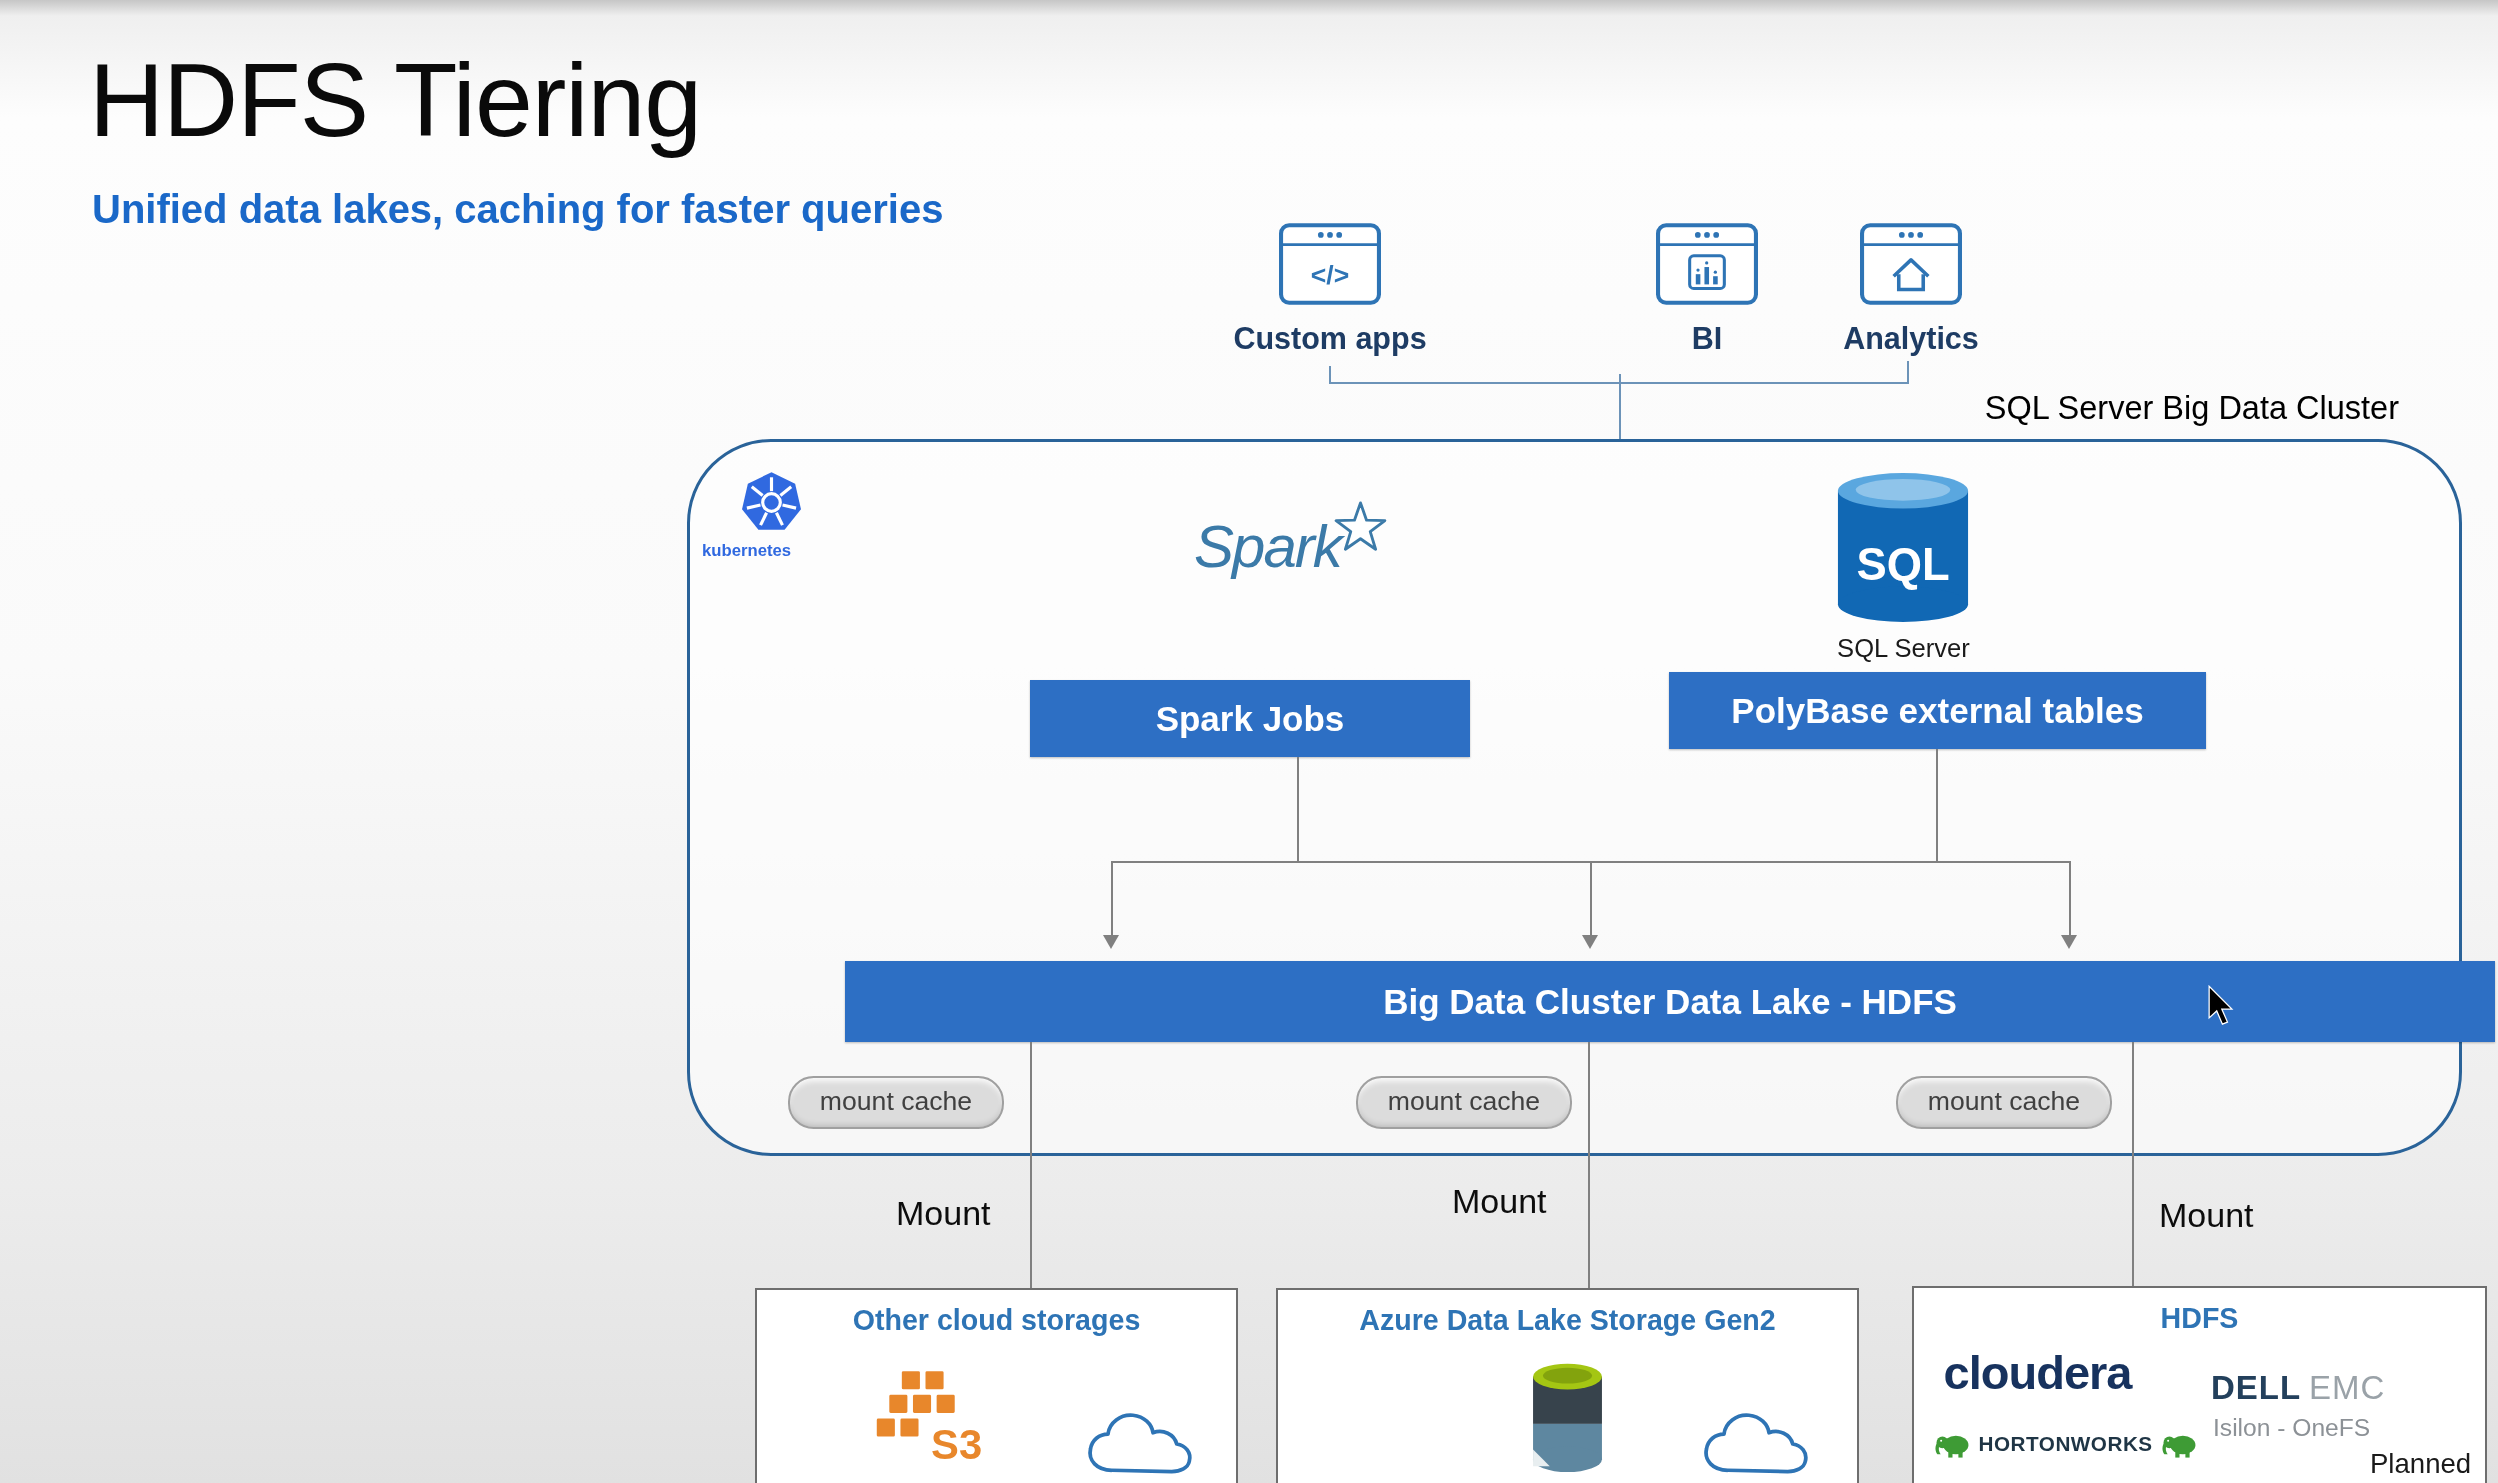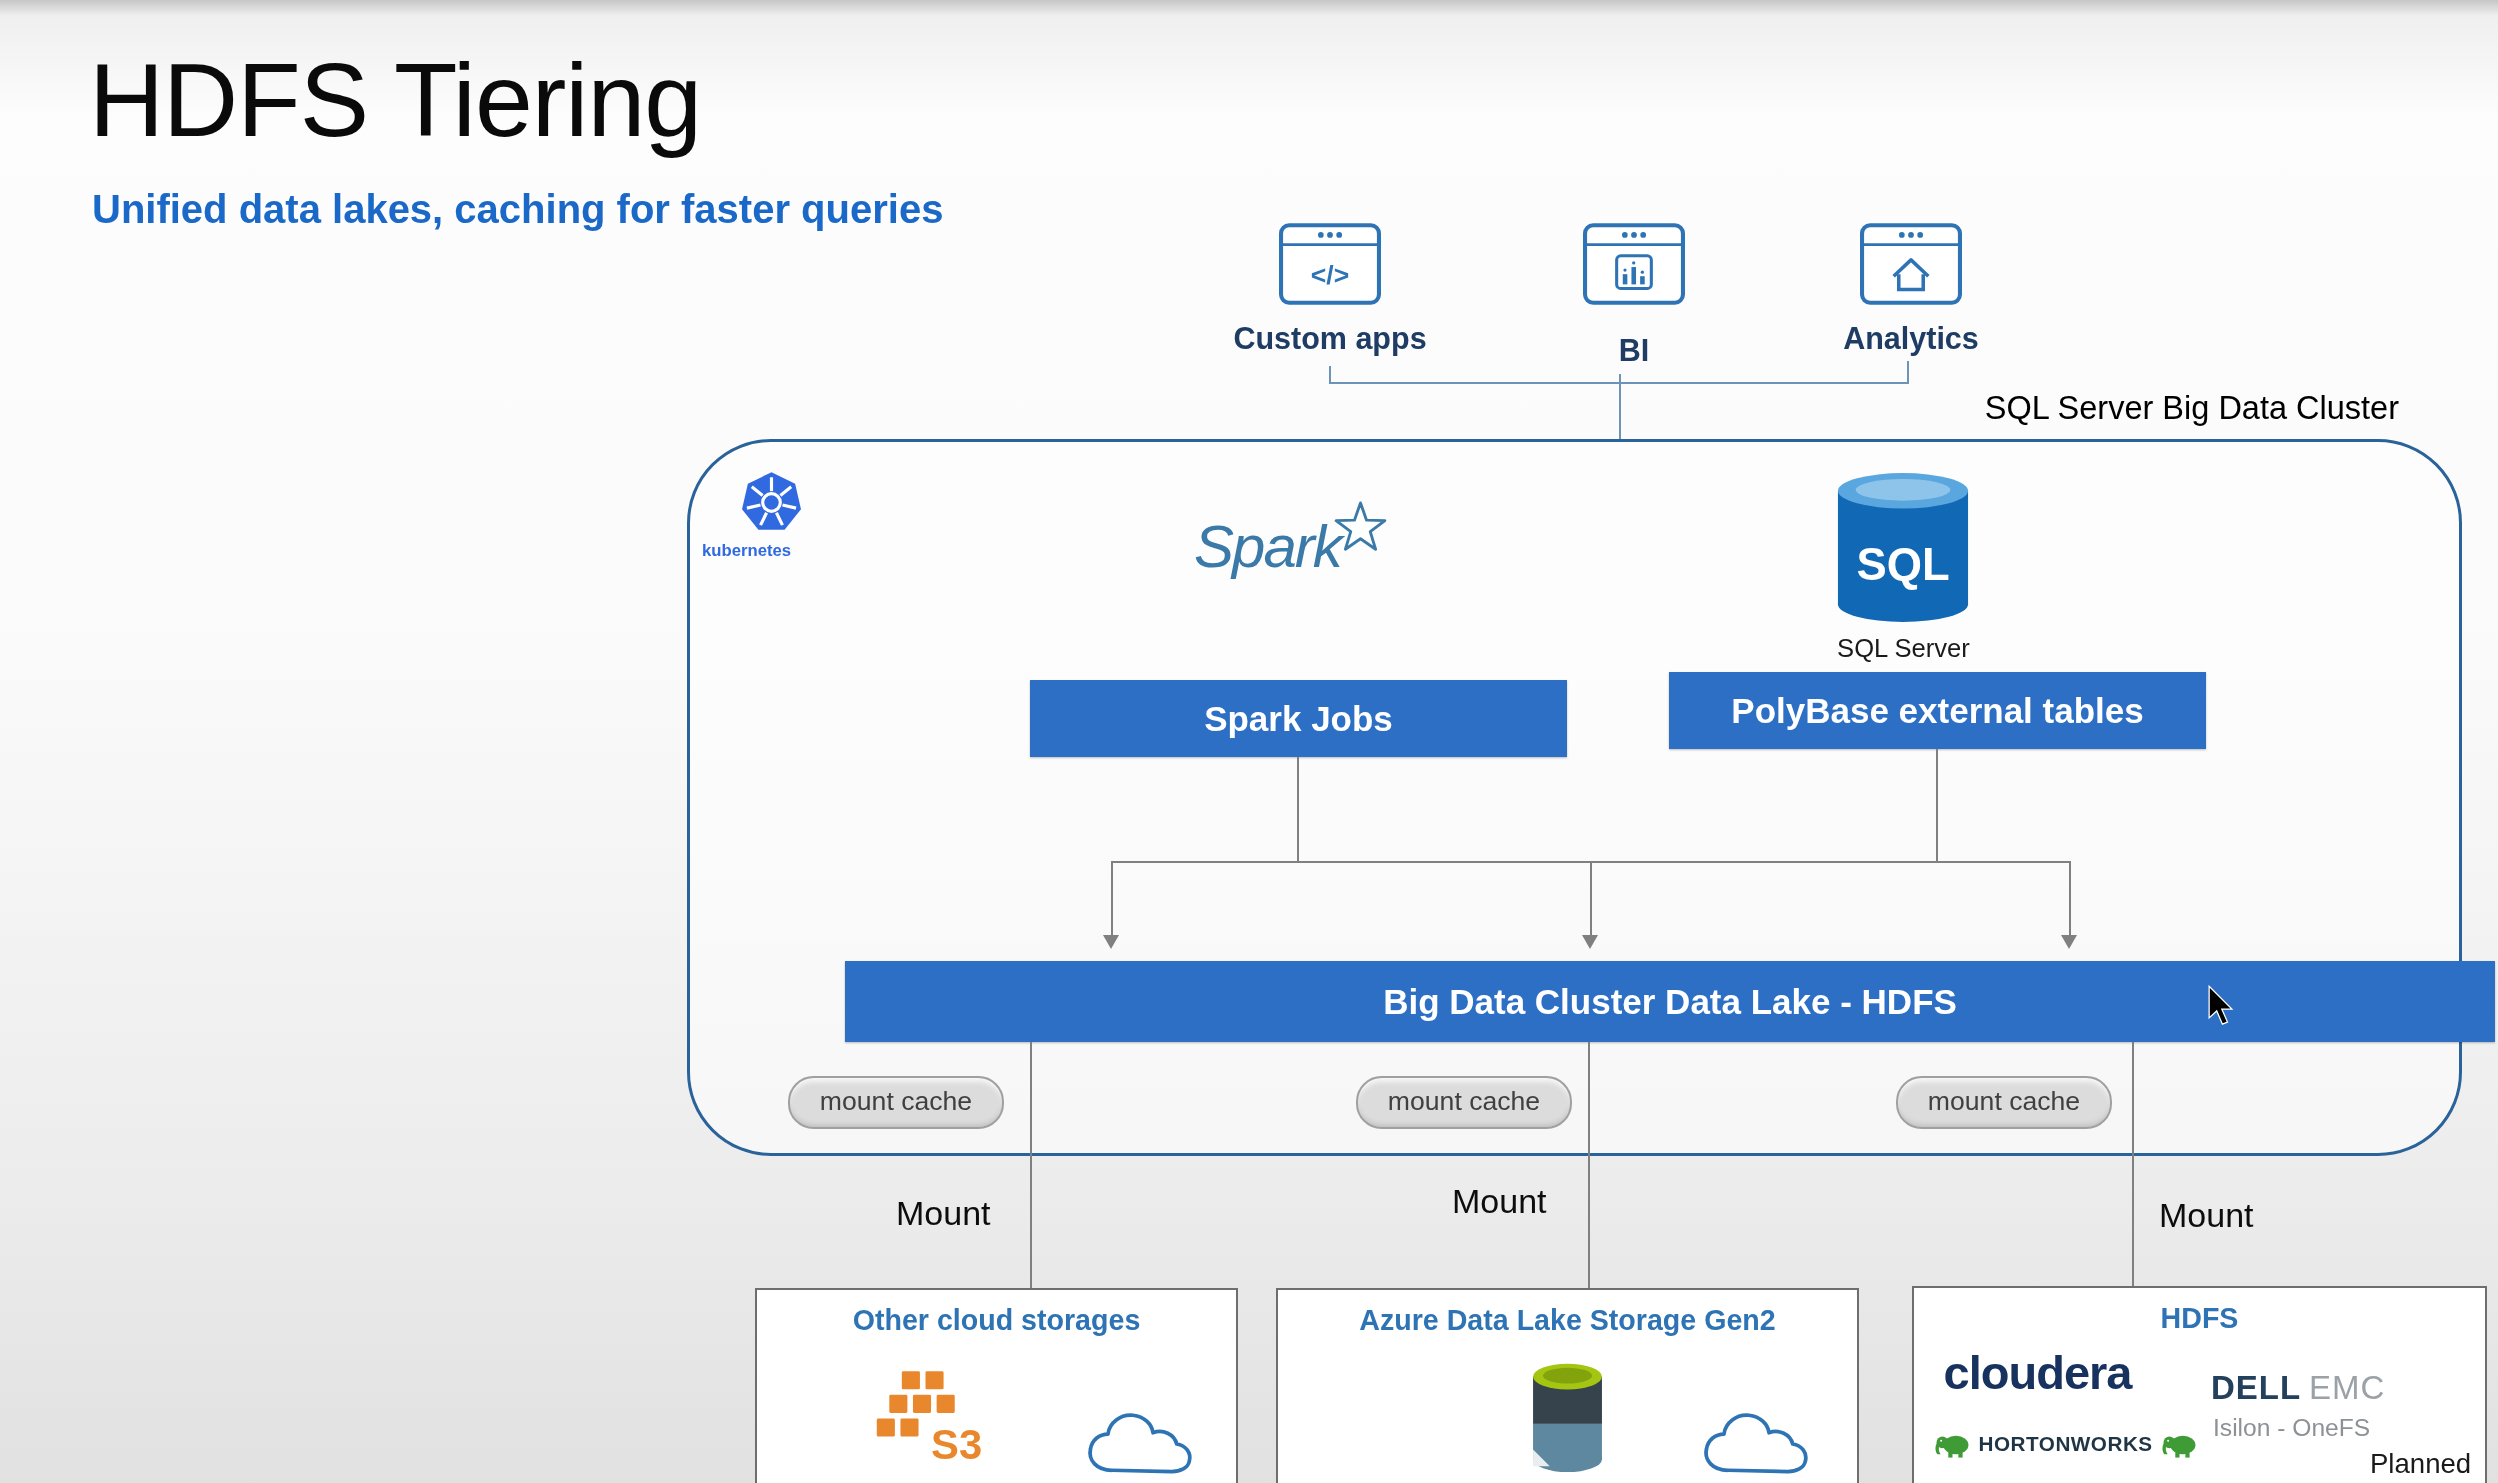--- a/index.html
+++ b/index.html
@@ -51,21 +51,21 @@
       <rect x="2" y="2" width="96" height="76" rx="8" fill="#fff" stroke="#2e74b5" stroke-width="4"></rect>
       <line x1="2" y1="21" x2="98" y2="21" stroke="#2e74b5" stroke-width="2.5"></line>
       <circle cx="41" cy="11.5" r="2.8" fill="#2e74b5"></circle>
         <circle cx="50" cy="11.5" r="2.8" fill="#2e74b5"></circle>
         <circle cx="59" cy="11.5" r="2.8" fill="#2e74b5"></circle>
       <text x="50" y="60" text-anchor="middle" font-size="26" font-weight="700" fill="#2e74b5" font-family="Liberation Sans, sans-serif">&lt;/&gt;</text>
     </svg>
     <div class="app-label">Custom apps</div>
   </div>
 
-  <div class="abs app" style="left:1516px;top:223px;gap:12px;">
+  <div class="abs app" style="left:1589px;top:223px;">
     <svg width="102" height="84" viewBox="0 0 100 82">
       <rect x="2" y="2" width="96" height="76" rx="8" fill="#fff" stroke="#2e74b5" stroke-width="4"></rect>
       <line x1="2" y1="21" x2="98" y2="21" stroke="#2e74b5" stroke-width="2.5"></line>
       <circle cx="41" cy="11.5" r="2.8" fill="#2e74b5"></circle>
         <circle cx="50" cy="11.5" r="2.8" fill="#2e74b5"></circle>
         <circle cx="59" cy="11.5" r="2.8" fill="#2e74b5"></circle>
       <rect x="33" y="32" width="34" height="32" rx="4" fill="none" stroke="#2e74b5" stroke-width="3"></rect>
       <rect x="39" y="50" width="4.5" height="10" fill="#2e74b5"></rect>
       <rect x="47.5" y="43" width="4.5" height="17" fill="#2e74b5"></rect>
       <rect x="56" y="52" width="4.5" height="8" fill="#2e74b5"></rect>
@@ -118,21 +118,21 @@
 
   <svg class="abs" style="left:1834px;top:471px;" width="138" height="153" viewBox="0 0 140 155">
     <rect x="4" y="20" width="132" height="115" fill="#1168b4"></rect>
     <ellipse cx="70" cy="135" rx="66" ry="18" fill="#1168b4"></ellipse>
     <ellipse cx="70" cy="20" rx="66" ry="18" fill="#5aa7df"></ellipse>
     <ellipse cx="70" cy="19" rx="48" ry="11" fill="#8fc4ea"></ellipse>
     <text x="70" y="110" text-anchor="middle" font-size="46" font-weight="700" fill="#ffffff" font-family="Liberation Sans, sans-serif">SQL</text>
   </svg>
   <div class="abs sql-label" style="left:1805px;top:634px;width:197px;">SQL Server</div>
 
-  <div class="abs bluebox" style="left:1030px;top:680px;width:537px;height:77px;line-height:77px;">Spark Jobs</div>
+  <div class="abs bluebox" style="left:1030px;top:680px;width:440px;height:77px;line-height:77px;">Spark Jobs</div>
   <div class="abs bluebox" style="left:1669px;top:672px;width:537px;height:77px;line-height:77px;">PolyBase external tables</div>
 
   <div class="gline" style="left:1297px;top:757px;width:2px;height:106px;"></div>
   <div class="gline" style="left:1936px;top:749px;width:2px;height:114px;"></div>
   <div class="gline" style="left:1111px;top:861px;width:959px;height:2px;"></div>
   <div class="gline" style="left:1111px;top:861px;width:2px;height:75px;"></div>
   <div class="gline" style="left:1590px;top:861px;width:2px;height:75px;"></div>
   <div class="gline" style="left:2069px;top:861px;width:2px;height:75px;"></div>
   <div class="arrowhead" style="left:1103px;top:935px;"></div>
   <div class="arrowhead" style="left:1582px;top:935px;"></div>

